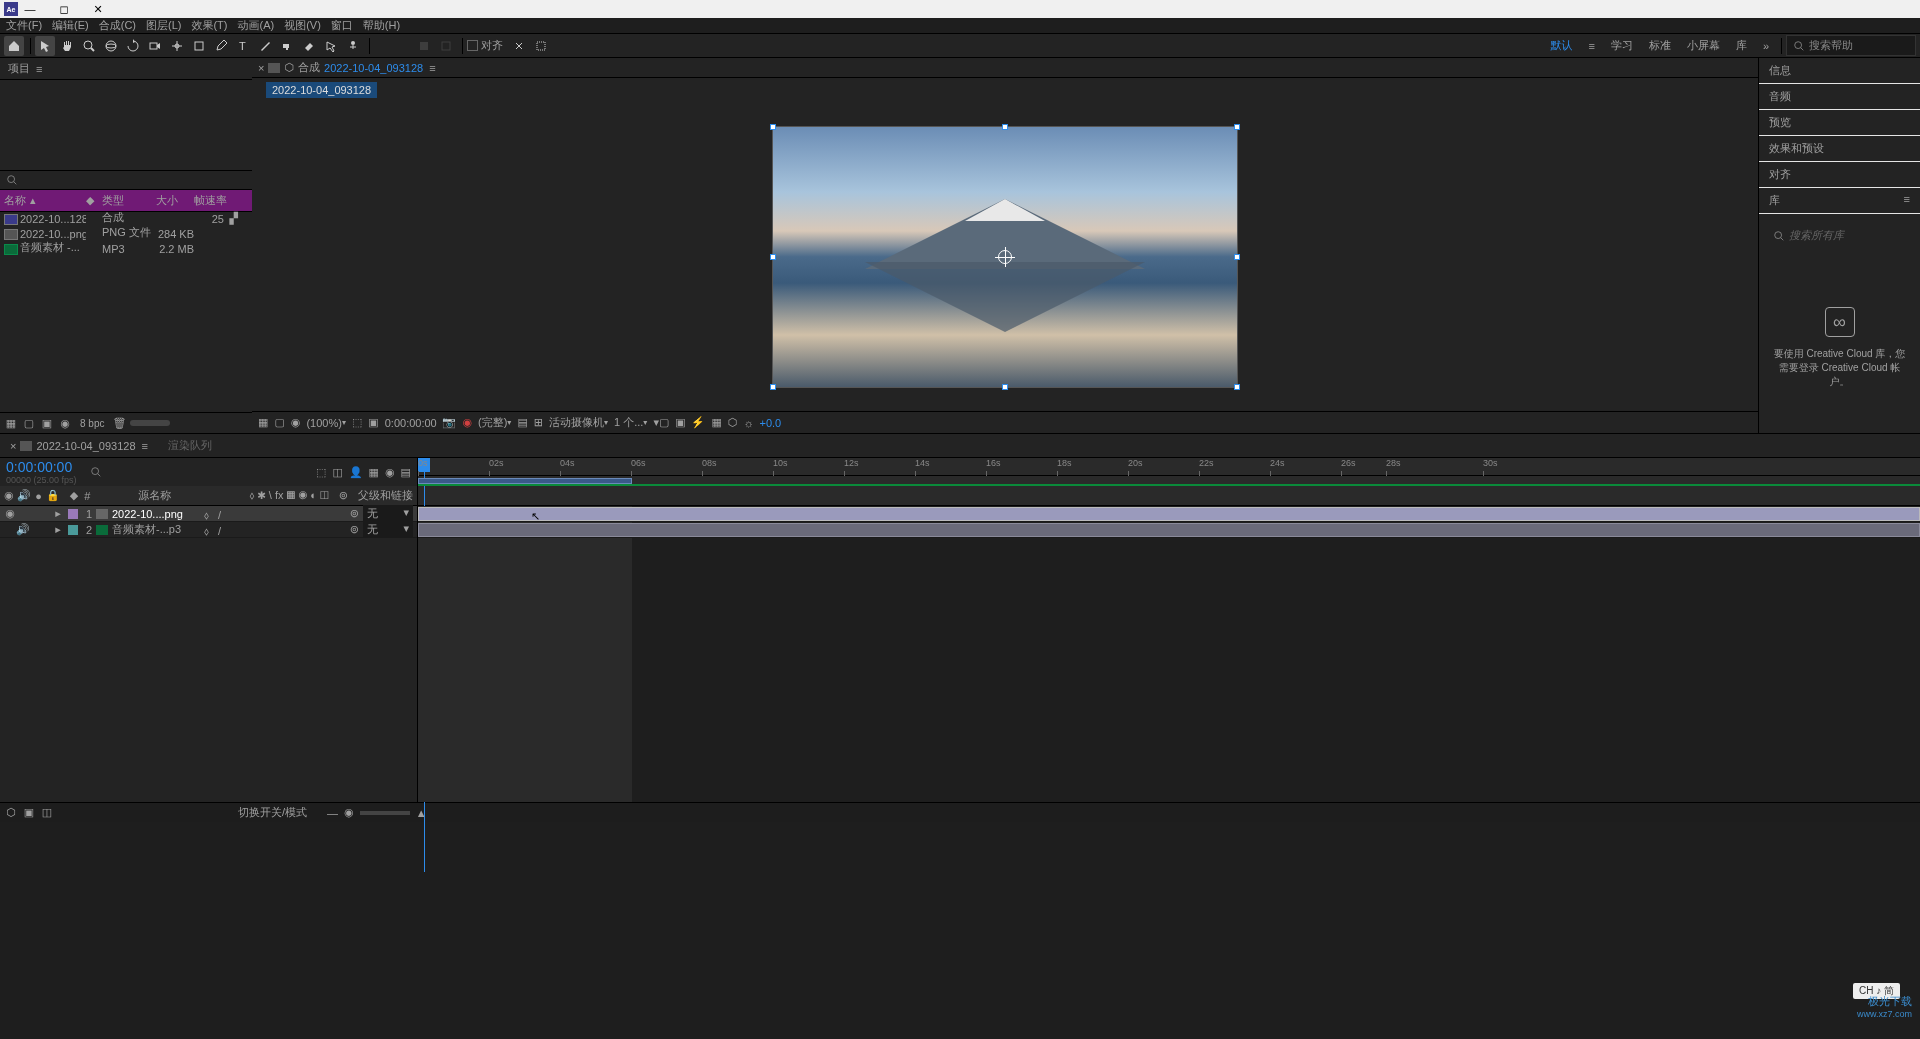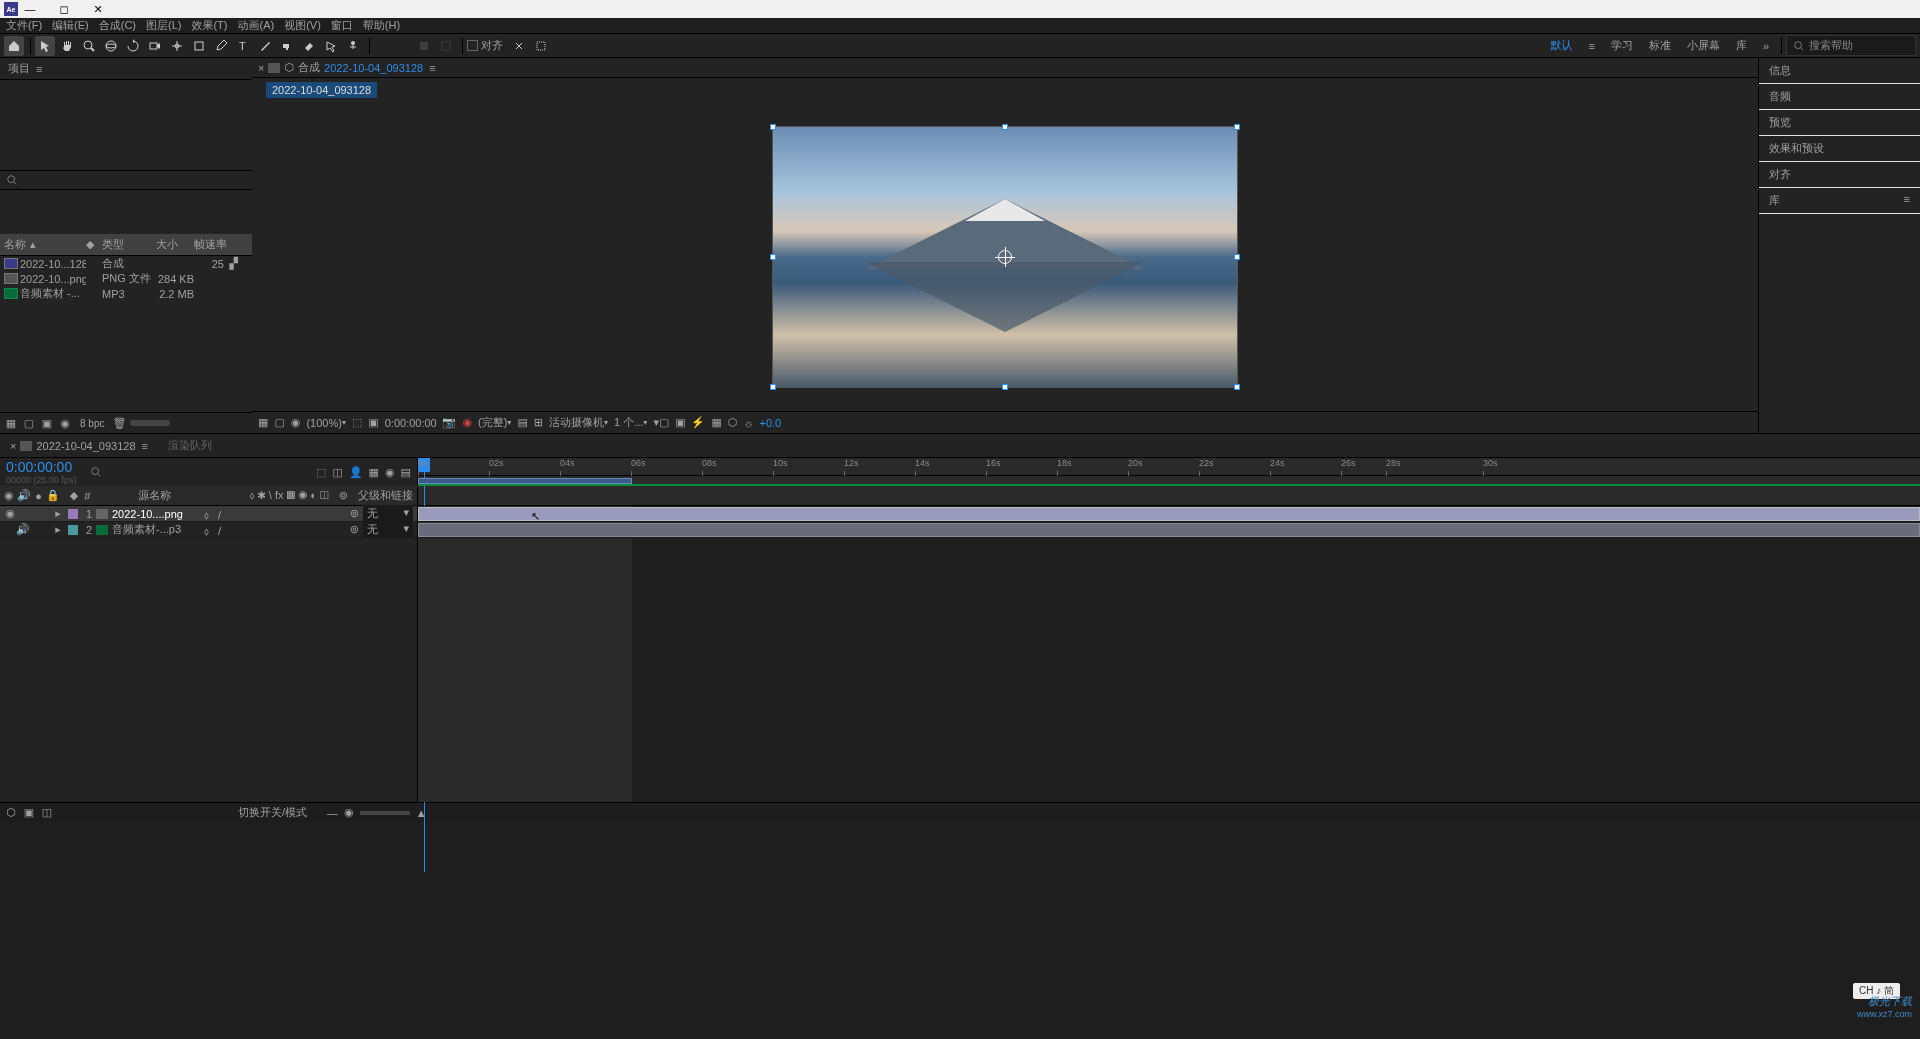--- a/index.html
+++ b/index.html
@@ -28,29 +28,29 @@
 .search-box { background: #1a1a1a; border: 1px solid #333; padding: 2px 6px; width: 130px; display: flex; align-items: center; }
 
 
 .main-area { display: flex; height: 375px; }
 .project-panel { width: 252px; background: #232323; display: flex; flex-direction: column; }
 .panel-tab { background: #232323; padding: 3px 8px; display: flex; align-items: center; border-bottom: 1px solid #000; }
 .panel-tab-label { margin-right: 6px; }
 .panel-tab-menu { cursor: pointer; }
 .project-empty { flex: 0 0 90px; }
 .project-search { padding: 3px 6px; border-top: 1px solid #000; border-bottom: 1px solid #000; }
-.project-headers { display: flex; padding: 3px 4px; background: #404040; border-bottom: 1px solid #000; margin-top: 44px; }
+.project-headers { display: flex; padding: 3px 4px; background: #701a75; border-bottom: 1px solid #000; }
 .project-headers > div { display: flex; align-items: center; }
 .ph-name { width: 82px; }
 .ph-tag { width: 16px; }
 .ph-type { width: 54px; }
 .ph-size { width: 38px; }
 .ph-rate { width: 44px; }
 .project-items { flex: 1; }
-.project-row { display: flex; padding: 2px 4px; align-items: center; height: 15px; }
+.project-row { display: flex; padding: 2px 4px; align-items: flex-end; height: 15px; }
 .pr-icon { width: 14px; height: 11px; margin-right: 2px; display: inline-block; }
 .pr-icon.folder { background: #3a3a8a; border: 1px solid #777; }
 .pr-icon.img { background: #555; border: 1px solid #777; }
 .pr-icon.audio { background: #0a6b3a; border: 1px solid #0a8a4a; }
 .pr-name { width: 66px; overflow: hidden; white-space: nowrap; }
 .pr-tag { width: 16px; }
 .pr-tag-box { width: 8px; height: 8px; background: #555; }
 .pr-type { width: 54px; }
 .pr-size { width: 38px; text-align: right; }
 .pr-rate { width: 30px; text-align: right; }
@@ -160,21 +160,21 @@
 .tl-clip.img-clip { background: #9a9abc; border: 1px solid #bababc; }
 .tl-clip.audio-clip { background: #6a6a7a; border: 1px solid #8a8a9a; }
 .tl-workarea-shade { position: absolute; top: 0; bottom: 0; background: rgba(60,60,60,0.4); }
 
 .timeline-footer { display: flex; align-items: center; padding: 2px 4px; border-top: 1px solid #000; background: #1d1d1d; }
 .tlf-btn { width: 14px; height: 14px; cursor: pointer; margin-right: 4px; display: inline-flex; align-items: center; justify-content: center; }
 .tlf-label { margin-left: 180px; }
 .tlf-zoom { display: flex; align-items: center; margin-left: 20px; gap: 6px; }
 .tlf-zoom-bar { width: 50px; height: 4px; background: #444; }
 
-.watermark { position: absolute; right: 8px; bottom: 30px; font-size: 11px; color: #3a8aca; font-style: italic; }
+.watermark { position: absolute; right: 8px; bottom: 30px; font-size: 11px; color: #3a8aca; }
 .watermark2 { position: absolute; right: 8px; bottom: 20px; font-size: 9px; color: #3a8aca; }
 .ch-badge { position: absolute; right: 20px; bottom: 40px; background: #eee; color: #333; padding: 1px 6px; font-size: 10px; border-radius: 2px; }
 
 svg { display: block; }
 </style>
 </head>
 <body>
 
 <div class="title-bar">
   <span class="ae-icon">Ae</span>
@@ -453,20 +453,31 @@
 
   <div class="right-panels">
     <div class="rp-item">信息</div>
     <div class="rp-item">音频</div>
     <div class="rp-item">预览</div>
     <div class="rp-item">效果和预设</div>
     <div class="rp-item">对齐</div>
     <div class="rp-item" style="display:flex;justify-content:space-between">
       <span>库</span>
       <span>≡</span>
+    </div>
+    <div class="rp-lib-content">
+      <div class="rp-search">
+        <svg width="12" height="12" viewBox="0 0 14 14">
+            <circle cx="6" cy="6" r="4" fill="none" stroke="#888"></circle>
+            <line x1="9" y1="9" x2="12" y2="12" stroke="#888"></line>
+          </svg>
+        <span style="margin-left:4px;color:#666;font-style:italic">搜索所有库</span>
+      </div>
+      <div class="rp-cc-icon"></div>
+      <div class="rp-cc-text">要使用 Creative Cloud 库，您需要登录 Creative Cloud 帐户。</div>
     </div>
   </div>
 </div>
 
 <div class="timeline-panel">
   <div class="timeline-tabs">
     <div class="tl-tab">
       <span class="tl-tab-x">×</span>
       <span class="tl-tab-icon"></span>
       <span>2022-10-04_093128</span>

